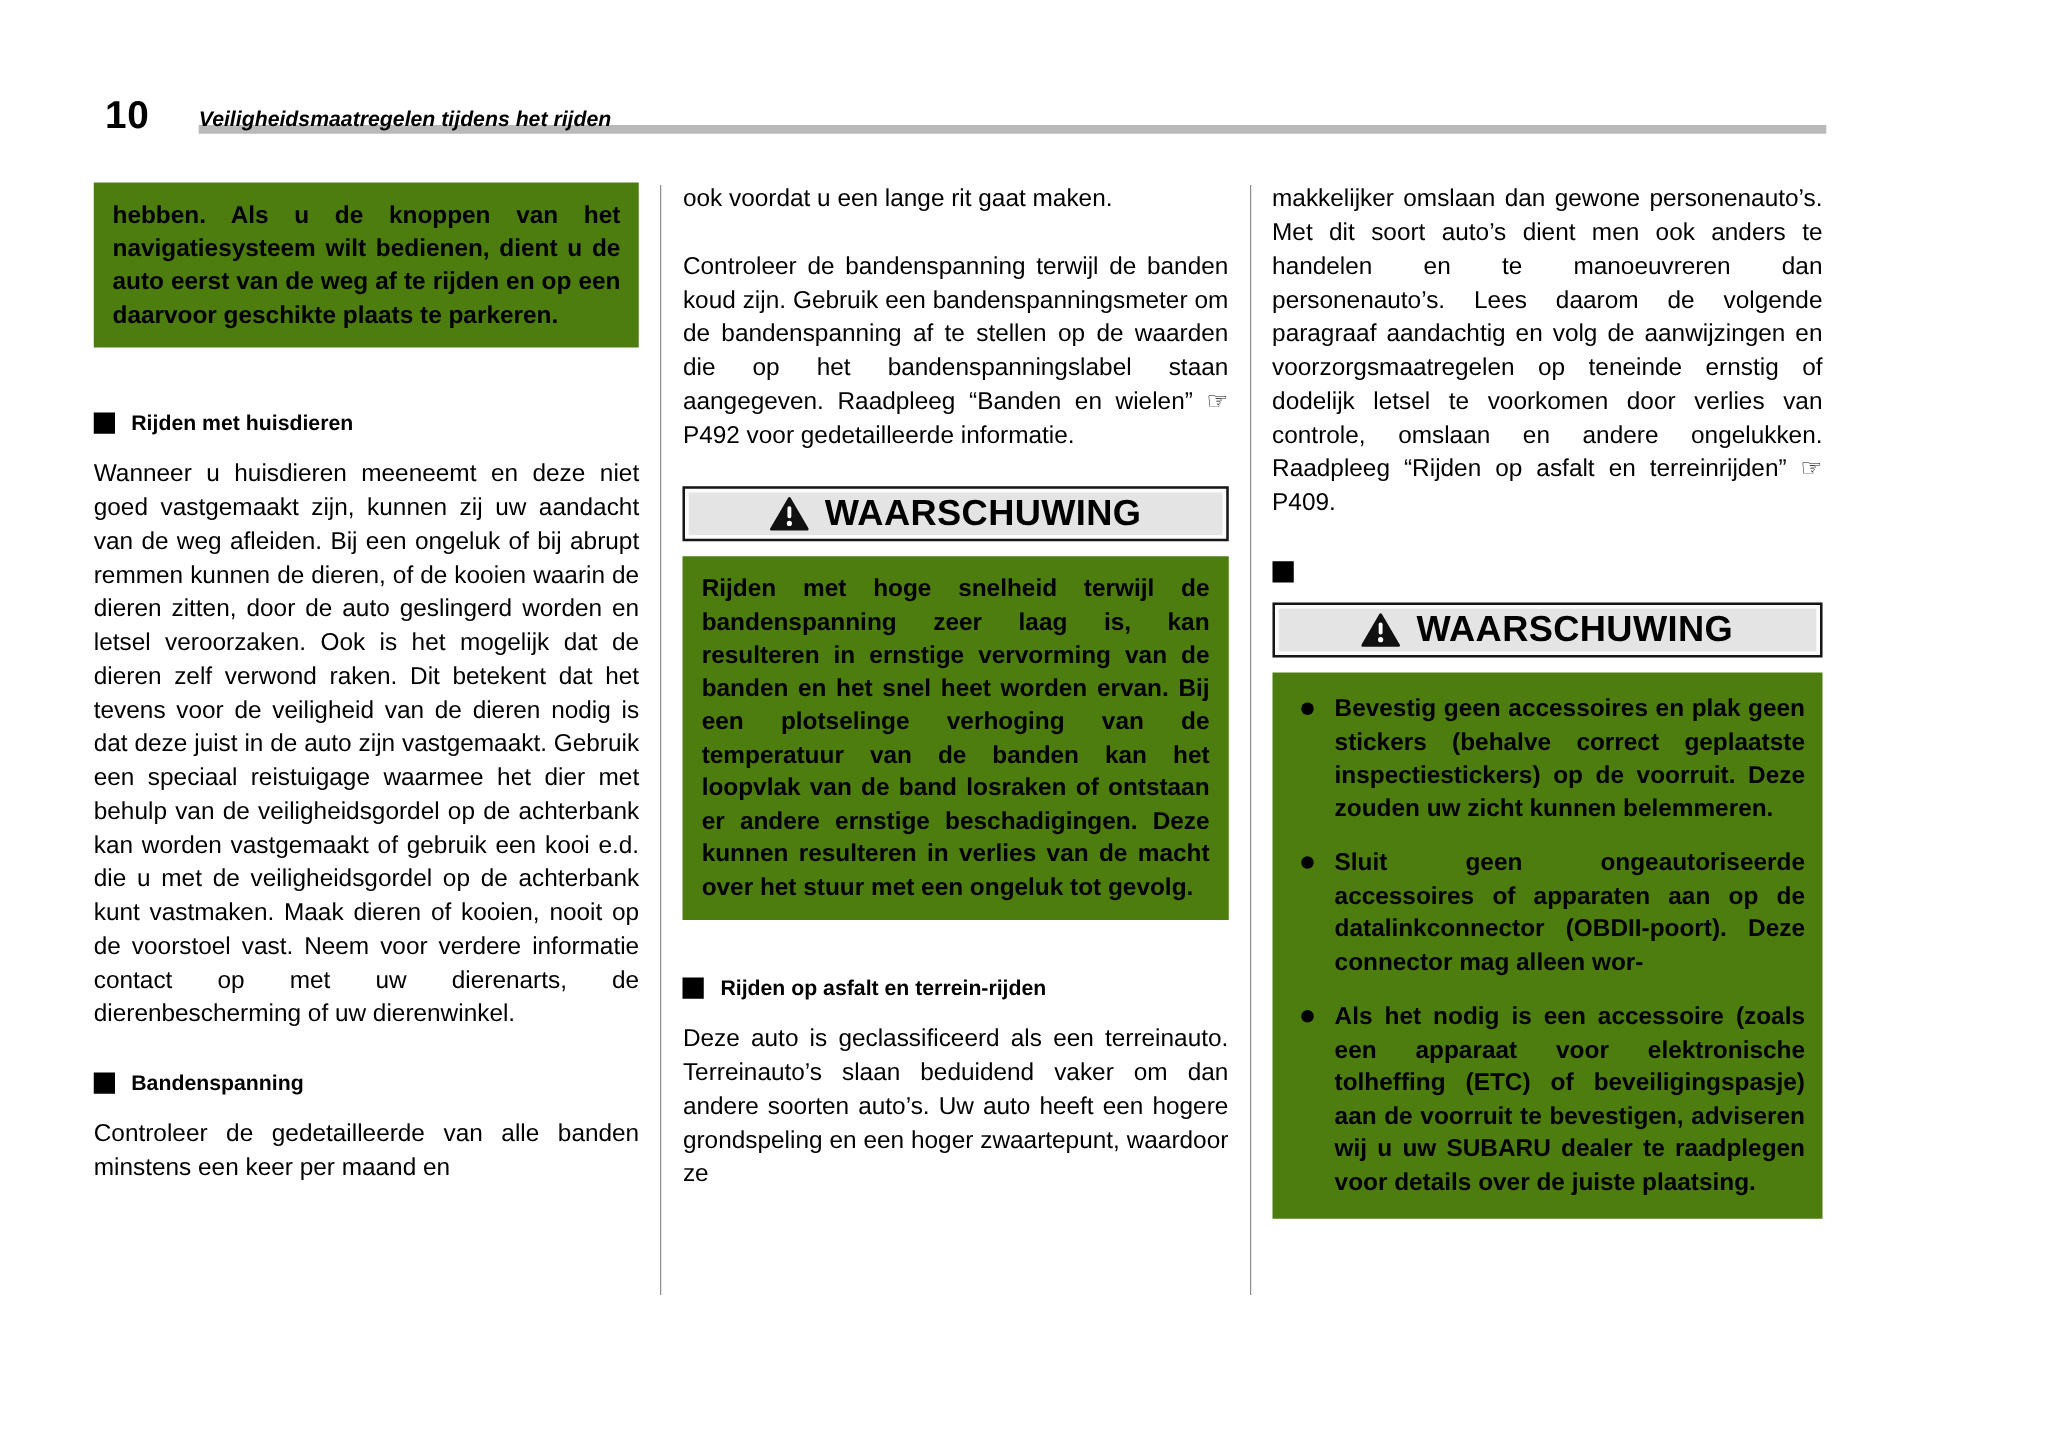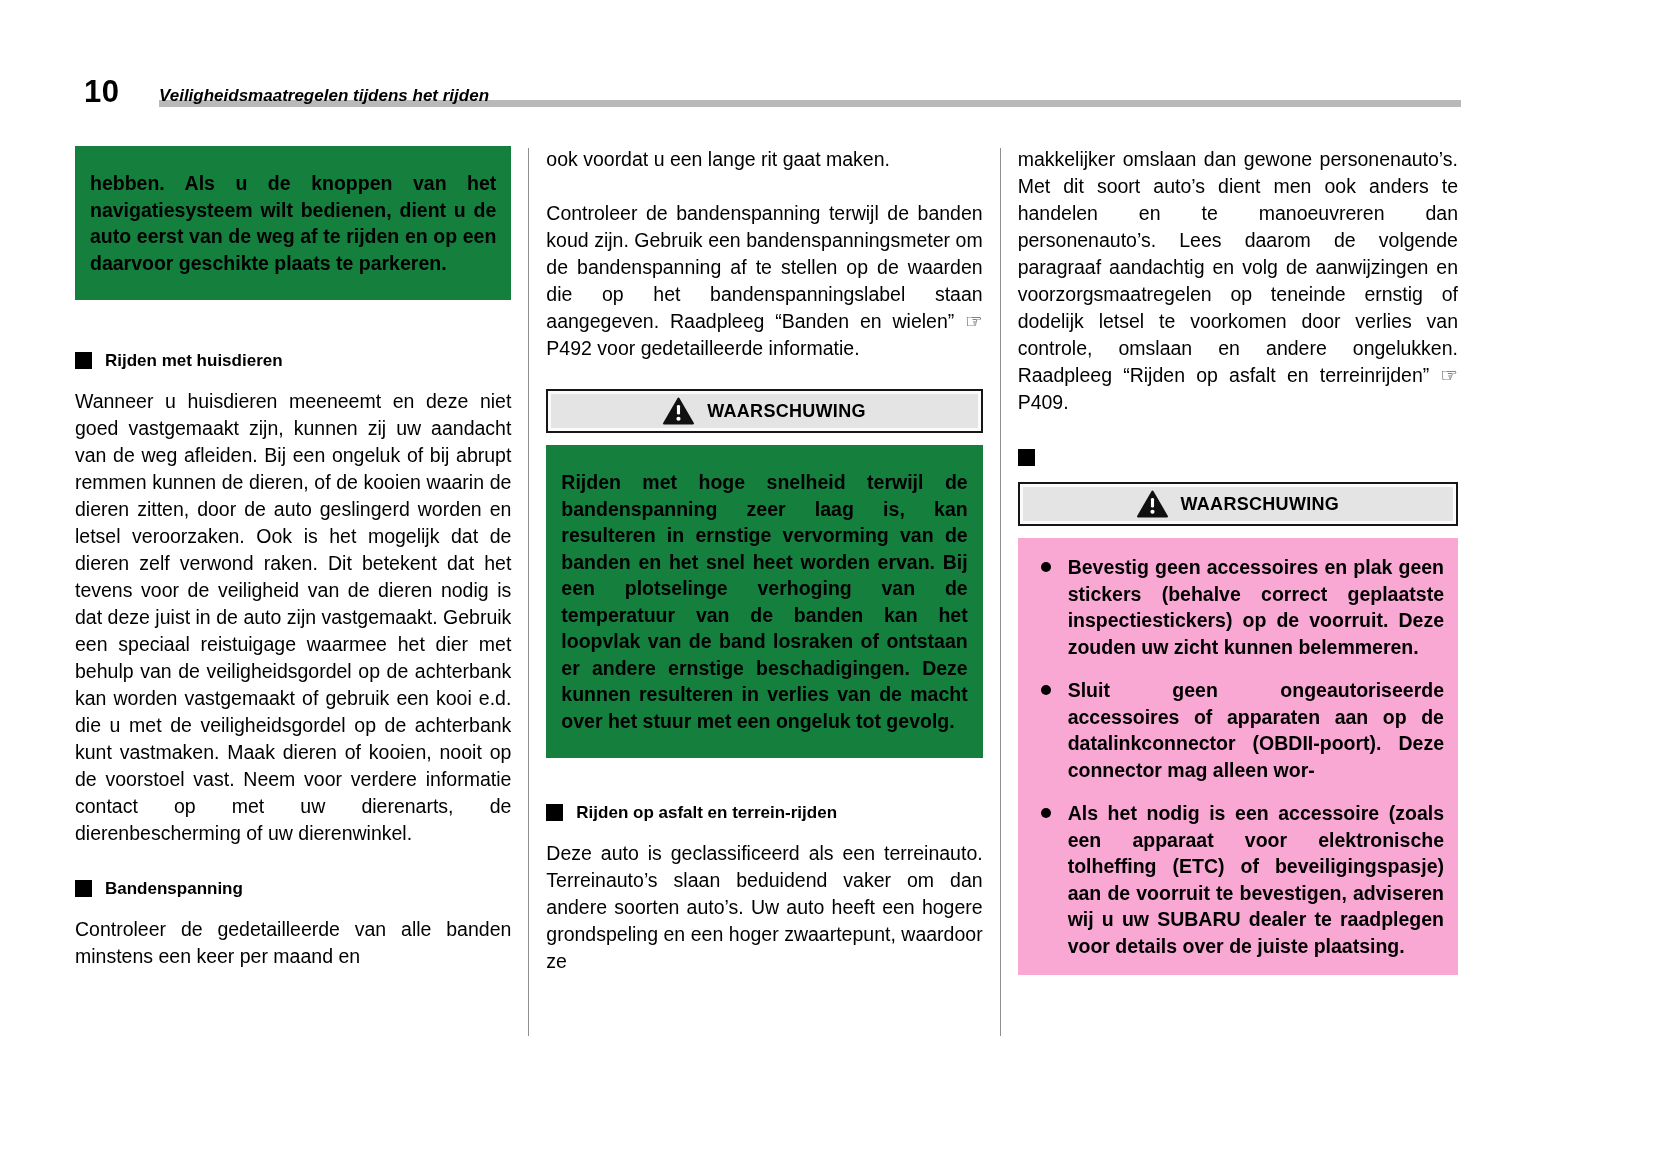--- a/index.html
+++ b/index.html
@@ -20,44 +20,44 @@
   .cols { position:absolute; left:75px; top:146px; width:1383px; display:flex; align-items:flex-start; }
   .col { width:437px; }
   .col.c3 { width:441px; }
   .vdiv { width:1px; height:888px; background:#8f8f8f; margin:2px 17px 0 17px; flex:none; }
 
   
   .body-text { font-size:19.5px; line-height:27px; text-align:justify; }
   .para-gap { margin-top:27px; }
 
   .gray-box {
-    background:#15803d; padding:24px 15px;
+    background:#4d7c0f; padding:13px 15px;
     font-weight:bold; font-size:19.5px; line-height:26.5px; text-align:justify;
   }
   .cont-box { margin-bottom:46px; }
 
   .heading { display:flex; align-items:flex-start; font-size:17px; font-weight:bold; line-height:29px; }
   .heading .sq { width:17px; height:17px; background:#000; flex:none; margin:6px 13px 0 0; }
   .h-mb { margin-bottom:13px; }
   .h-mt { margin-top:27px; }
   .h-mt-lg { margin-top:40px; }
 
   
   .warn-head {
     border:2px solid #161616; background:#e4e4e4;
     box-shadow: inset 0 0 0 3px #fbfbfb;
     height:44px; display:flex; align-items:center; justify-content:center; gap:13px;
   }
-  .warn-head .label { font-size:18px; font-weight:bold; letter-spacing:0.3px; }
+  .warn-head .label { font-size:29px; font-weight:bold; letter-spacing:0.3px; }
   .wh-mt { margin-top:27px; }
   .wh-mt-sm { margin-top:16px; }
   .warn-body { margin-top:12px; }
 
   
-  .bullets { background:#f9a8d4; margin-top:12px; padding:16px 14px; }
+  .bullets { background:#4d7c0f; margin-top:12px; padding:16px 14px; }
   .bullet { display:flex; margin-bottom:17px; }
   .bullet:last-child { margin-bottom:0; }
   .bullet .dot { width:10px; height:10px; border-radius:50%; background:#000; flex:none; margin:8px 0 0 9px; }
   .bullet .btxt { flex:1; margin-left:17px; font-weight:bold; font-size:19.5px; line-height:26.5px; text-align:justify; }
 </style>
 </head>
 <body>
 
 <div class="page">
 

